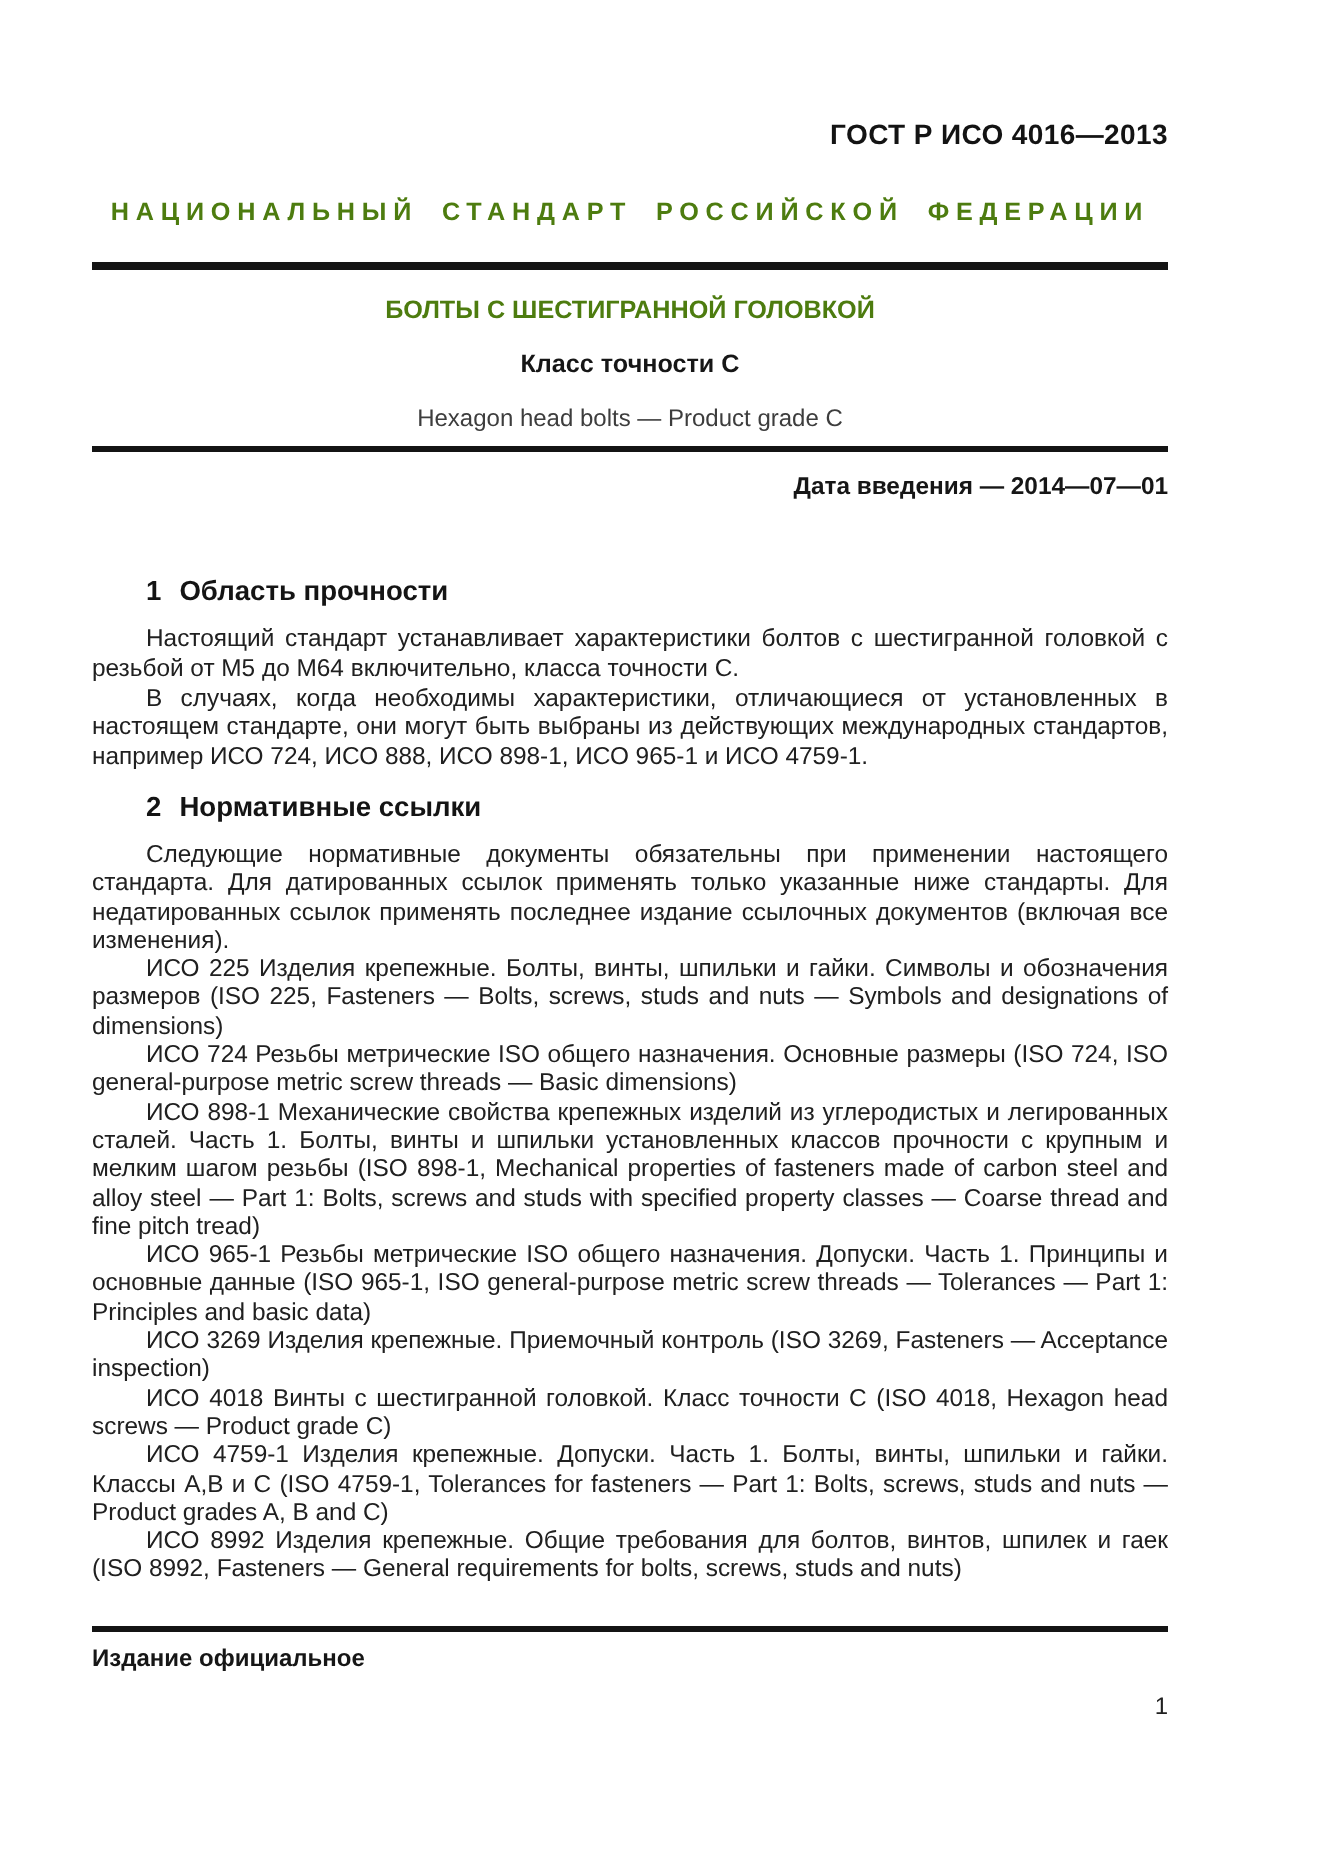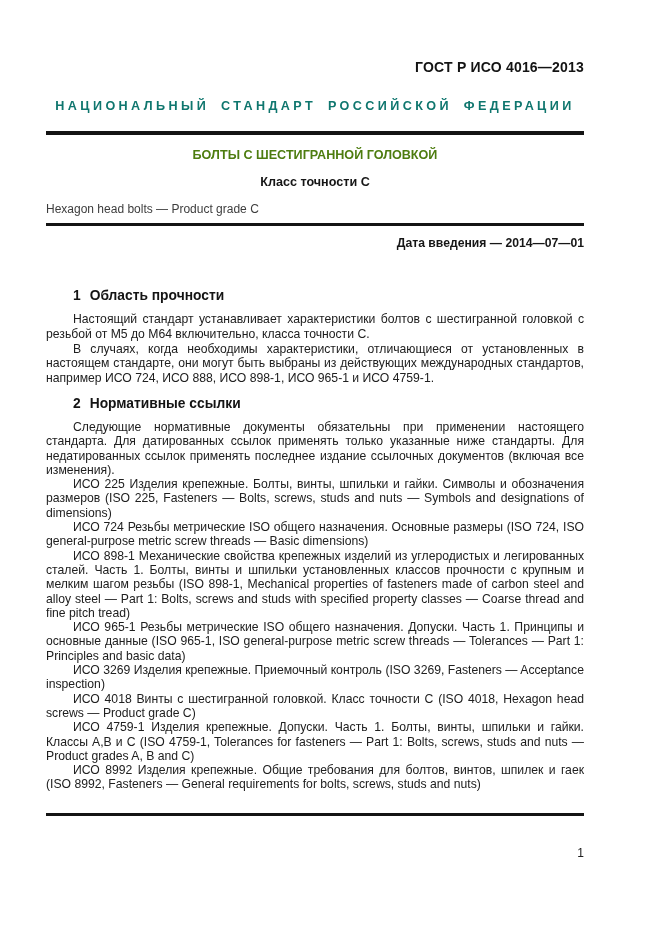--- a/index.html
+++ b/index.html
@@ -36,40 +36,40 @@
     color: #131313;
   }
   #federation {
     top: 99px;
     text-align: center;
     font-weight: 700;
     font-size: 12.6px;
     letter-spacing: 3.4px;
     word-spacing: 5px;
     white-space: nowrap;
-    color: #0f766e;
+    color: #4d7c0f;
   }
   #rule-top { top: 131px; height: 4px; }
   #title-main {
     top: 148px;
     text-align: center;
     font-weight: 700;
     font-size: 12.6px;
     color: #4d7c0f;
   }
   #title-grade {
     top: 175px;
     text-align: center;
     font-weight: 700;
     font-size: 12.6px;
     color: #161616;
   }
   #title-en {
     top: 202px;
-    text-align: left;
+    text-align: center;
     font-size: 12px;
     color: #3d3d3d;
   }
   #rule-mid { top: 223px; height: 3px; }
   #intro-date {
     top: 236px;
     text-align: right;
     font-weight: 700;
     font-size: 12.2px;
     color: #161616;
@@ -146,16 +146,17 @@
     <p>ИСО 898-1 Механические свойства крепежных изделий из углеродистых и легированных сталей. Часть 1. Болты, винты и шпильки установленных классов прочности с крупным и мелким шагом резьбы (ISO 898-1, Mechanical properties of fasteners made of carbon steel and alloy steel — Part 1: Bolts, screws and studs with specified property classes — Coarse thread and fine pitch tread)</p>
     <p>ИСО 965-1 Резьбы метрические ISO общего назначения. Допуски. Часть 1. Принципы и основные данные (ISO 965-1, ISO general-purpose metric screw threads — Tolerances — Part 1: Principles and basic data)</p>
     <p>ИСО 3269 Изделия крепежные. Приемочный контроль (ISO 3269, Fasteners — Acceptance inspection)</p>
     <p>ИСО 4018 Винты с шестигранной головкой. Класс точности С (ISO 4018, Hexagon head screws — Product grade C)</p>
     <p>ИСО 4759-1 Изделия крепежные. Допуски. Часть 1. Болты, винты, шпильки и гайки. Классы А,В и С (ISO 4759-1, Tolerances for fasteners — Part 1: Bolts, screws, studs and nuts — Product grades A, B and C)</p>
     <p>ИСО 8992 Изделия крепежные. Общие требования для болтов, винтов, шпилек и гаек (ISO 8992, Fasteners — General requirements for bolts, screws, studs and nuts)</p>
   </div>
 
   <div class="rule" id="footer-rule"></div>
 
+  <div class="abs" id="footer-note">Издание официальное</div>
 
   <div class="abs" id="page-number">1</div>
 
 </div>
 
 </body></html>

